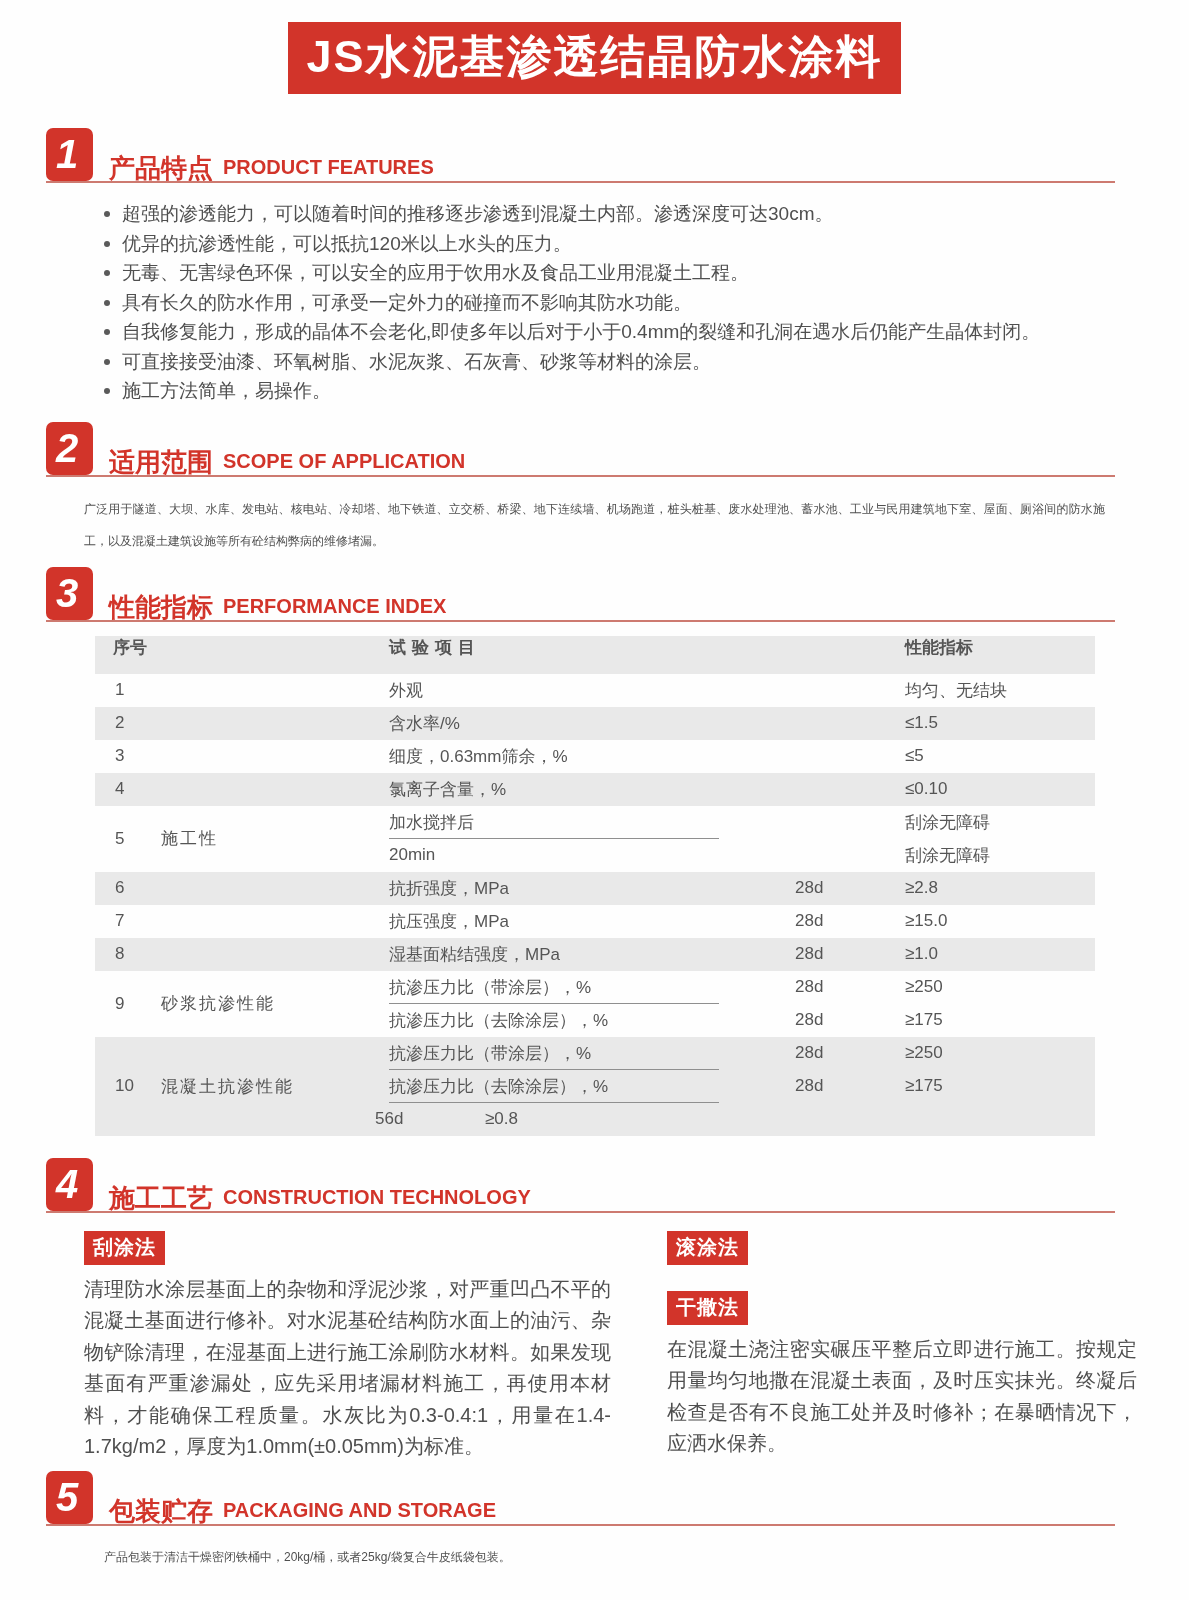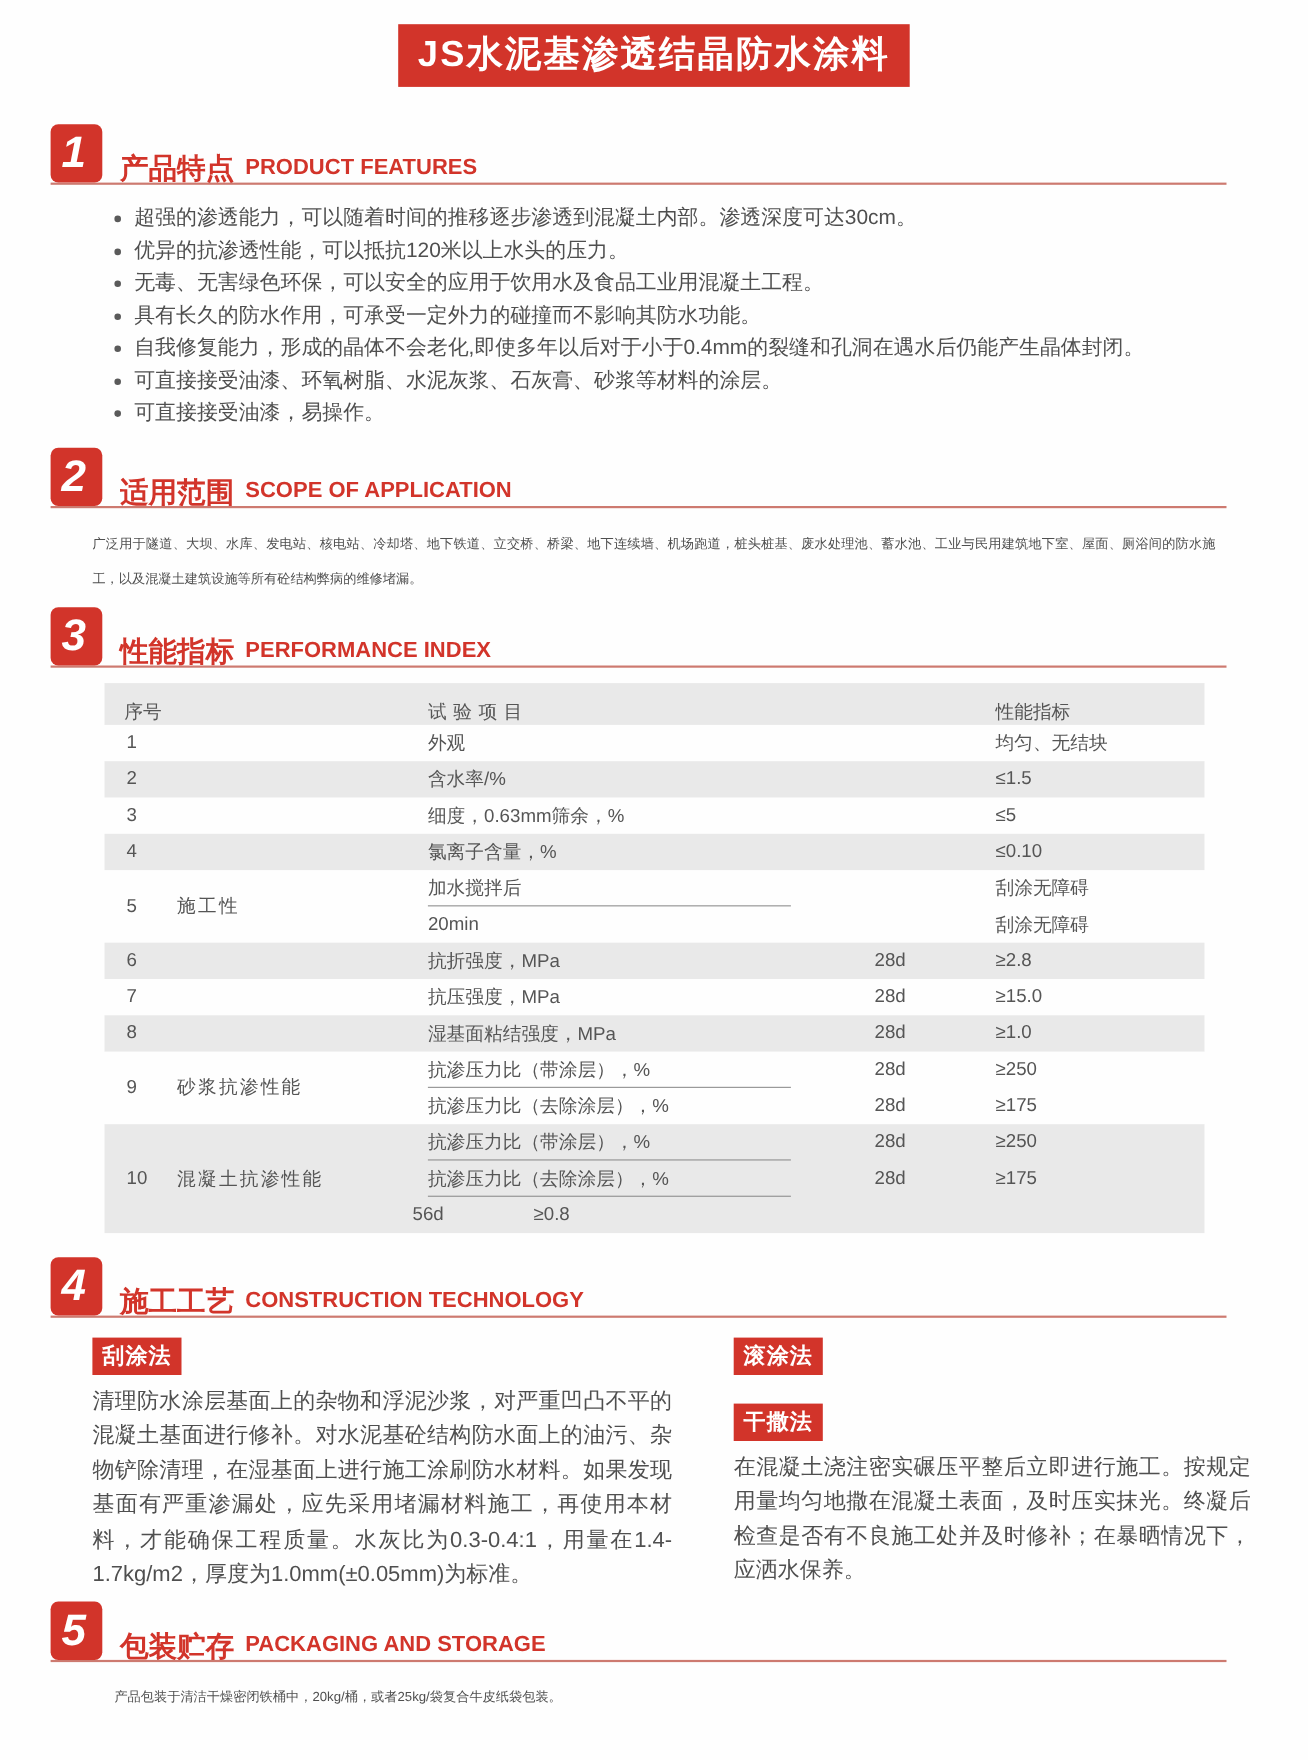--- a/index.html
+++ b/index.html
@@ -15,21 +15,21 @@
     width:1189px;height:1600px;overflow:hidden;
     font-family:"Liberation Sans","DejaVu Sans",sans-serif;
     color:var(--body);
   }
   .page{position:relative;width:1189px;height:1600px;background:#fefefe;}
 
   
   .title-wrap{padding-top:22px;text-align:center;}
   .title-box{
     display:inline-block;background:var(--accent);color:#fff;
-    font-size:33px;font-weight:bold;letter-spacing:2px;
+    font-size:45px;font-weight:bold;letter-spacing:2px;
     padding:5px 18px 7px 18px;
   }
 
   
   .sec-head{
     position:relative;display:flex;align-items:flex-end;
     margin:0 74px 0 46px;padding-bottom:6px;
   }
   .sec-line{position:absolute;left:0;right:0;bottom:4px;height:2px;background:var(--underline);}
   .sec-num{
@@ -48,21 +48,21 @@
   }
   .feature-list li .dot{
     position:absolute;left:0;top:12px;width:6px;height:6px;border-radius:50%;background:#5a5a5a;
   }
 
   
   .scope-para{margin:12px 84px 0 84px;font-size:12px;line-height:32px;text-align:justify;color:var(--body);}
 
   
   .perf-table{margin:10px 0 0 95px;width:1000px;font-size:17px;color:var(--tbl);}
-  .t-head{display:flex;align-items:flex-end;background:var(--shade);height:38px;font-weight:normal;}
+  .t-head{display:flex;align-items:flex-start;background:var(--shade);height:38px;font-weight:bold;}
   .h-no{width:280px;padding-left:18px;}
   .h-name{width:420px;padding-left:14px;letter-spacing:6px;}
   .h-age{width:110px;}
   .h-val{flex:1;}
   .t-row{display:flex;}
   .t-row.shaded{background:var(--shade);}
   .c-no{width:66px;padding-left:20px;display:flex;align-items:center;}
   .c-group{width:214px;display:flex;align-items:center;letter-spacing:2px;}
   .c-items{flex:1;display:flex;flex-direction:column;}
   .t-item{display:flex;min-height:33px;}
@@ -108,21 +108,21 @@
     <div class="sec-title">产品特点</div>
     <div class="sec-sub">PRODUCT FEATURES</div>
   </div>
   <ul class="feature-list">
       <li><span class="dot"></span><span>超强的渗透能力，可以随着时间的推移逐步渗透到混凝土内部。渗透深度可达30cm。</span></li>
       <li><span class="dot"></span><span>优异的抗渗透性能，可以抵抗120米以上水头的压力。</span></li>
       <li><span class="dot"></span><span>无毒、无害绿色环保，可以安全的应用于饮用水及食品工业用混凝土工程。</span></li>
       <li><span class="dot"></span><span>具有长久的防水作用，可承受一定外力的碰撞而不影响其防水功能。</span></li>
       <li><span class="dot"></span><span>自我修复能力，形成的晶体不会老化,即使多年以后对于小于0.4mm的裂缝和孔洞在遇水后仍能产生晶体封闭。</span></li>
       <li><span class="dot"></span><span>可直接接受油漆、环氧树脂、水泥灰浆、石灰膏、砂浆等材料的涂层。</span></li>
-      <li><span class="dot"></span><span>可直接接受油漆，易操作。</span></li>
+      <li><span class="dot"></span><span>施工方法简单，易操作。</span></li>
     </ul>
 
   <div class="sec-head mt-s2">
     <div class="sec-line"></div>
     <div class="sec-num">2</div>
     <div class="sec-title">适用范围</div>
     <div class="sec-sub">SCOPE OF APPLICATION</div>
   </div>
   <p class="scope-para">广泛用于隧道、大坝、水库、发电站、核电站、冷却塔、地下铁道、立交桥、桥梁、地下连续墙、机场跑道，桩头桩基、废水处理池、蓄水池、工业与民用建筑地下室、屋面、厕浴间的防水施工，以及混凝土建筑设施等所有砼结构弊病的维修堵漏。</p>
 

